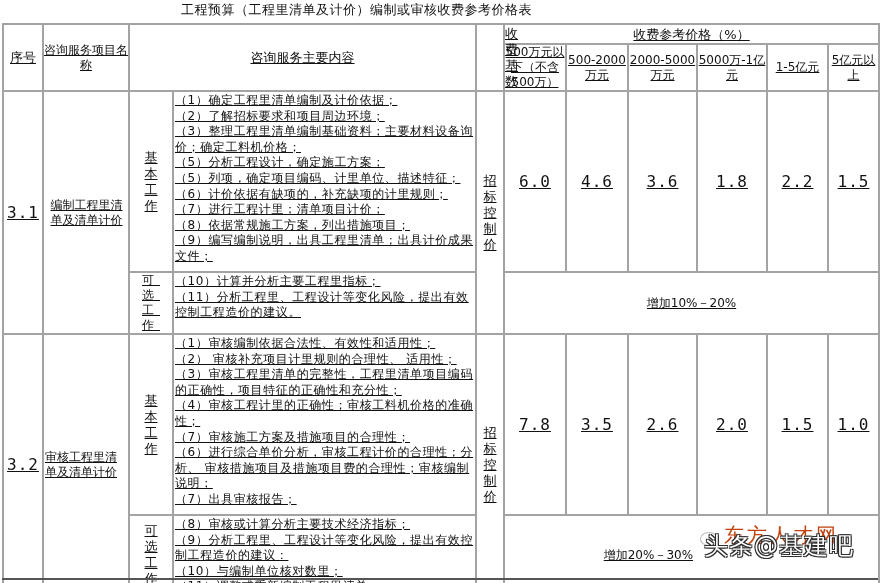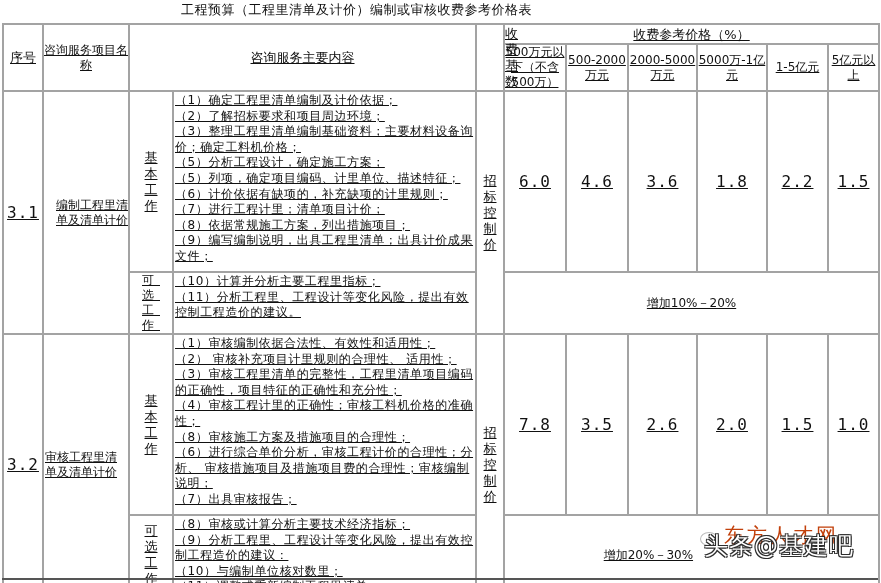--- a/index.html
+++ b/index.html
@@ -49,21 +49,21 @@
     <td class="small">500万元以下（不含500万）</td>
     <td class="small">500-2000万元</td>
     <td class="small">2000-5000万元</td>
     <td class="small">5000万-1亿元</td>
     <td class="small">1-5亿元</td>
     <td class="small">5亿元以上</td>
   </tr>
 
   <tr style="height:181px">
     <td rowspan="2" class="num">3.1</td>
-    <td rowspan="2" style="text-align:right;padding-left:1px;">编制工程里清单及清单计价</td>
+    <td rowspan="2" style="text-align:center;padding-left:1px;">编制工程里清单及清单计价</td>
     <td class="vert" style="padding:0 12px;">基本工作</td>
     <td class="content">
       <div>（1）确定工程里清单编制及计价依据；</div>
       <div>（2）了解招标要求和项目周边环境；</div>
       <div>（3）整理工程里清单编制基础资料；主要材料设备询价；确定工料机价格；</div>
       <div>（5）分析工程设计，确定施工方案；</div>
       <div>（5）列项，确定项目编码、计里单位、描述特征；</div>
       <div>（6）计价依据有缺项的，补充缺项的计里规则；</div>
       <div>（7）进行工程计里；清单项目计价；</div>
       <div>（8）依据常规施工方案，列出措施项目；</div>
@@ -89,21 +89,21 @@
 
   <tr style="height:181px">
     <td rowspan="2" class="num">3.2</td>
     <td rowspan="2" style="text-align:left;padding-left:1px;">审核工程里清单及清单计价</td>
     <td class="vert" style="padding:0 12px;">基本工作</td>
     <td class="content">
       <div>（1）审核编制依据合法性、有效性和适用性；</div>
       <div>（2） 审核补充项目计里规则的合理性、 适用性；</div>
       <div>（3）审核工程里清单的完整性，工程里清单项目编码的正确性，项目特征的正确性和充分性；</div>
       <div>（4）审核工程计里的正确性；审核工料机价格的准确性；</div>
-      <div>（8）审核施工方案及措施项目的合理性；</div>
+      <div>（7）审核施工方案及措施项目的合理性；</div>
       <div>（6）进行综合单价分析，审核工程计价的合理性；分析、 审核措施项目及措施项目费的合理性；审核编制说明；</div>
       <div>（7）出具审核报告；</div>
     </td>
     <td rowspan="2" class="vert" style="padding:0 6px;">招标控制价</td>
     <td class="num">7.8</td>
     <td class="num">3.5</td>
     <td class="num">2.6</td>
     <td class="num">2.0</td>
     <td class="num">1.5</td>
     <td class="num">1.0</td>

